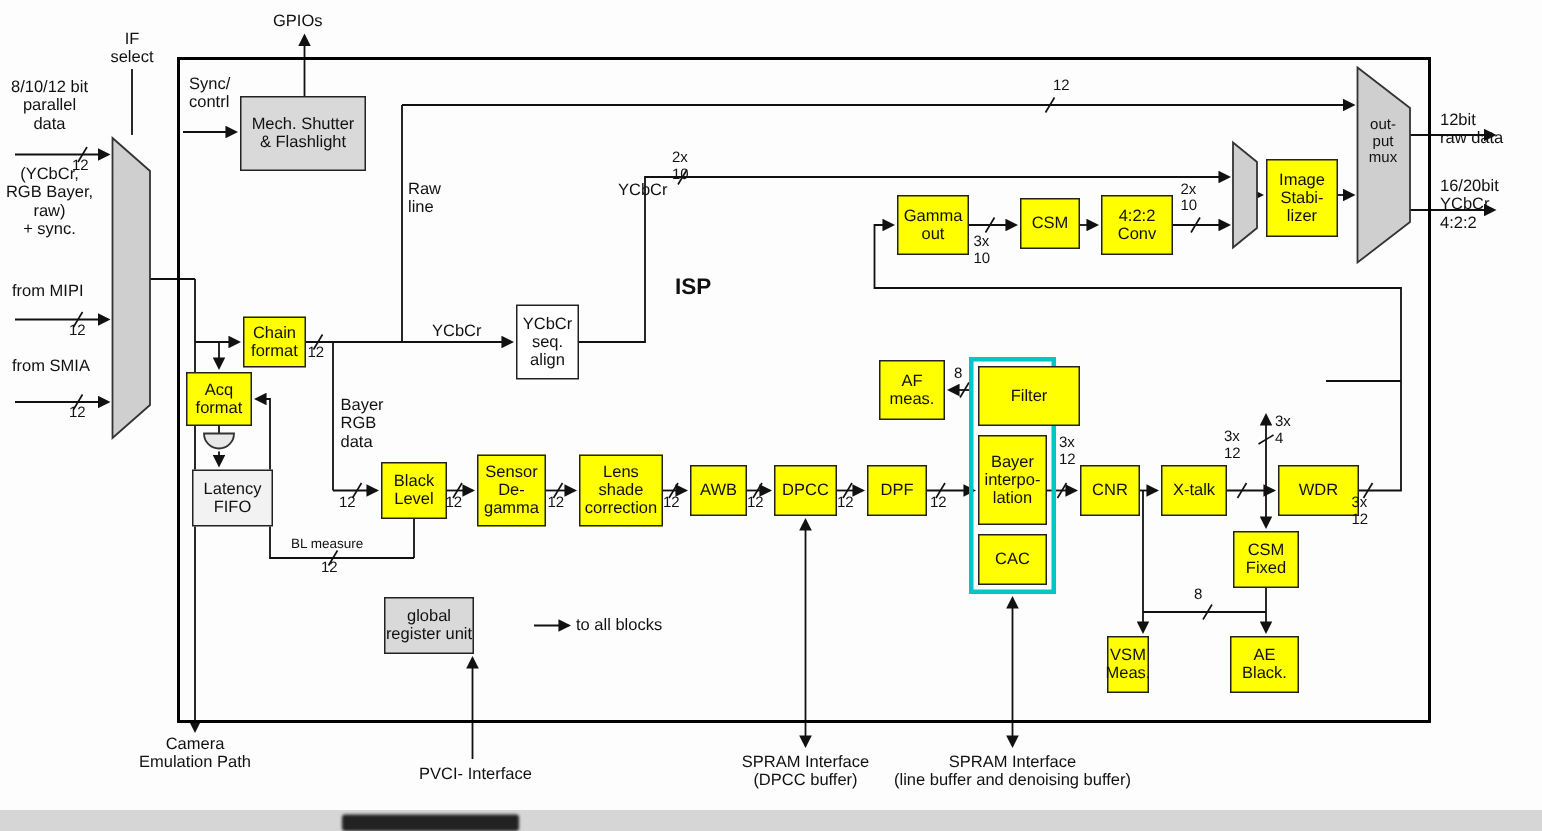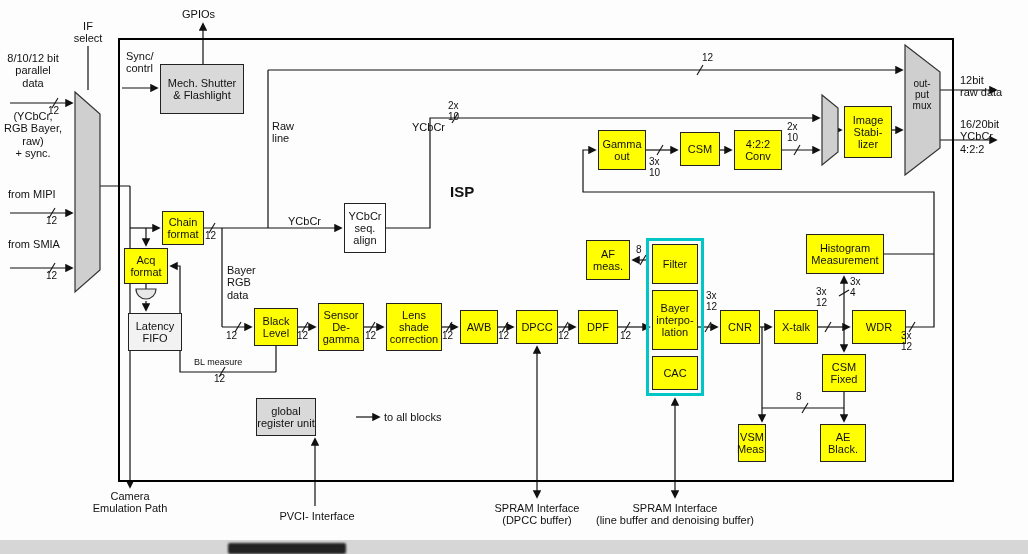--- a/index.html
+++ b/index.html
@@ -150,38 +150,36 @@
   <div class="block yellow" style="left:318px;top:303px;width:46px;height:48px">Sensor
 De-
 gamma</div>
   <div class="block yellow" style="left:386px;top:303px;width:56px;height:48px">Lens
 shade
 correction</div>
   <div class="block yellow" style="left:460px;top:310px;width:38px;height:34px">AWB</div>
   <div class="block yellow" style="left:516px;top:310px;width:42px;height:34px">DPCC</div>
   <div class="block yellow" style="left:578px;top:310px;width:40px;height:34px">DPF</div>
   <div class="cyanbox" style="left:646px;top:238px;width:58px;height:158px"></div>
-  <div class="block yellow" style="left:652px;top:244px;width:46px;height:40px">Filter</div>
+  <div class="block yellow" style="left:652px;top:244px;width:68px;height:40px">Filter</div>
   <div class="block yellow" style="left:652px;top:290px;width:46px;height:60px">Bayer
 interpo-
 lation</div>
   <div class="block yellow" style="left:652px;top:356px;width:46px;height:34px">CAC</div>
   <div class="block yellow" style="left:586px;top:240px;width:44px;height:40px">AF
 meas.</div>
   <div class="block yellow" style="left:720px;top:310px;width:40px;height:34px">CNR</div>
   <div class="block yellow" style="left:774px;top:310px;width:44px;height:34px">X-talk</div>
   <div class="block yellow" style="left:852px;top:310px;width:54px;height:34px">WDR</div>
   <div class="block yellow" style="left:822px;top:354px;width:44px;height:38px">CSM
 Fixed</div>
   <div class="block yellow" style="left:820px;top:424px;width:46px;height:38px">AE
 Black.</div>
   <div class="block yellow" style="left:738px;top:424px;width:28px;height:38px">VSM
 Meas.</div>
-  <div class="block yellow" style="left:806px;top:234px;width:78px;height:40px">Histogram
-Measurement</div>
   <div class="block yellow" style="left:598px;top:130px;width:48px;height:40px">Gamma
 out</div>
   <div class="block yellow" style="left:680px;top:132px;width:40px;height:34px">CSM</div>
   <div class="block yellow" style="left:734px;top:130px;width:48px;height:40px">4:2:2
 Conv</div>
   <div class="block yellow" style="left:844px;top:106px;width:48px;height:52px">Image
 Stabi-
 lizer</div>
 
   <div class="muxtext" style="left:906px;top:78px;width:32px">out-

